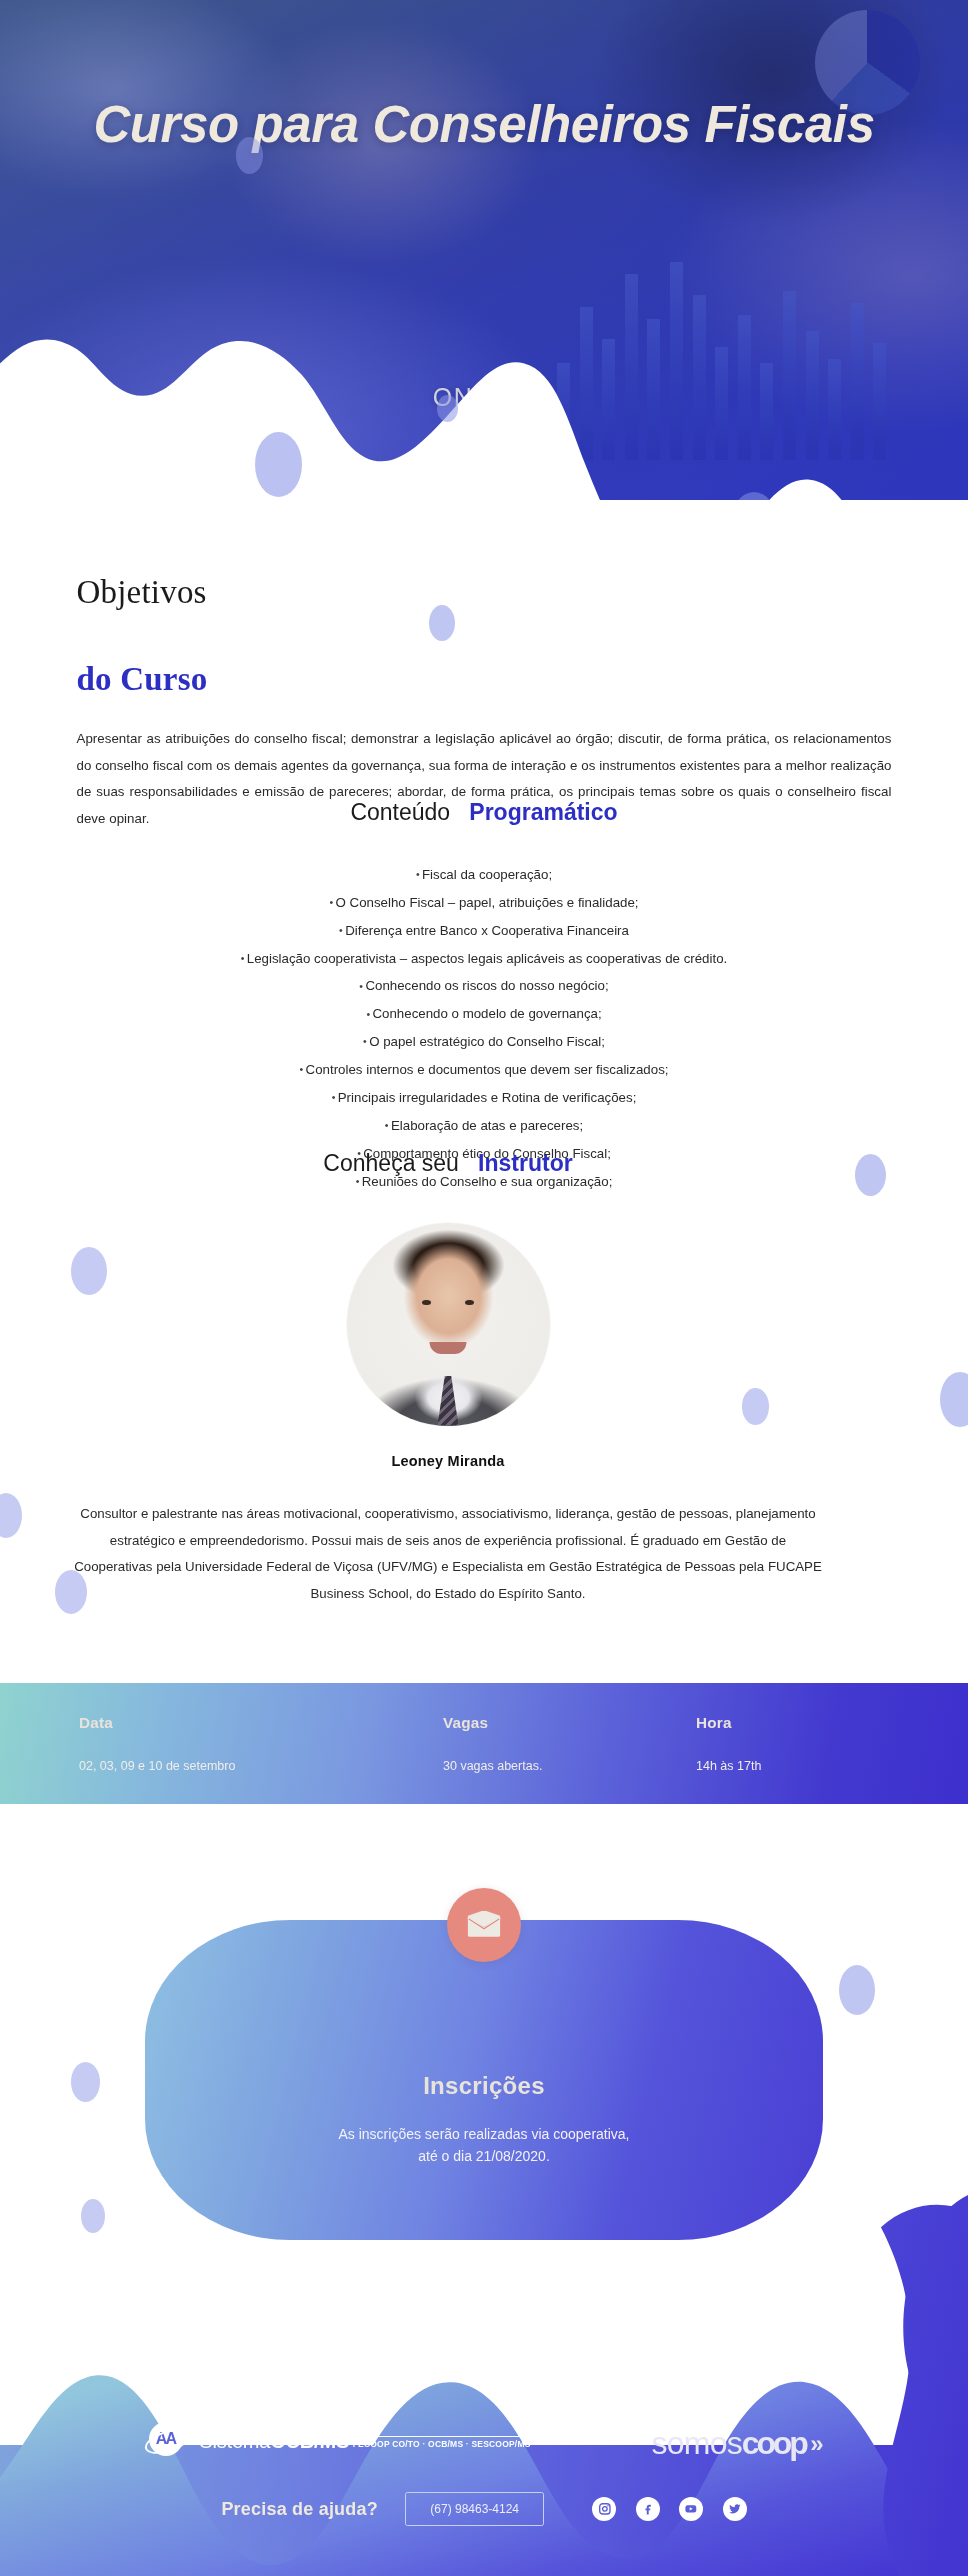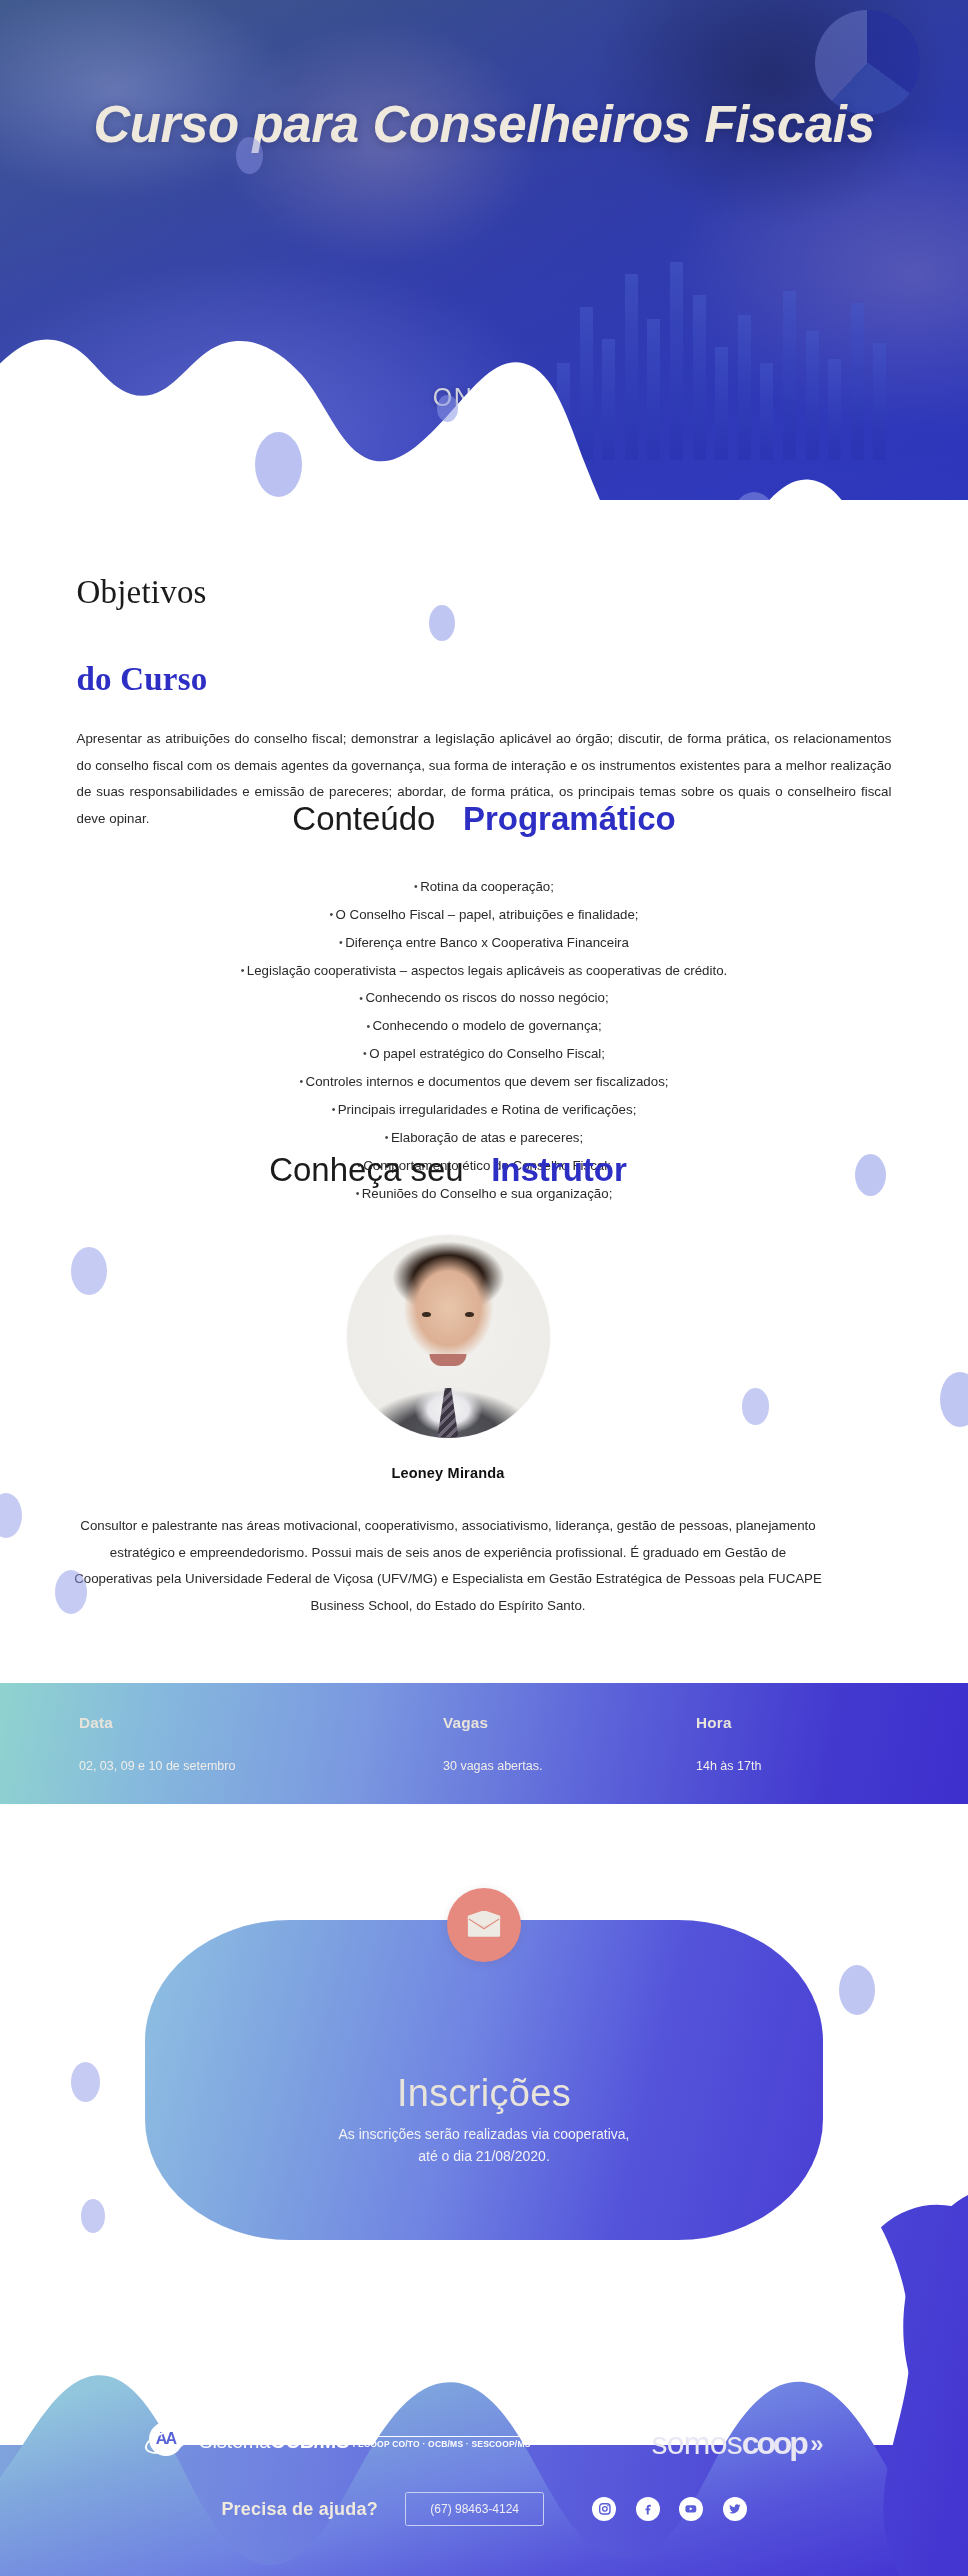--- a/index.html
+++ b/index.html
@@ -66,21 +66,21 @@
   .h-stack{ padding-left:77px;font-family:Liberation Serif, serif; }
   .h-light{ font-size:33px; font-weight:400; color:#1b1b1b; letter-spacing:0.2px; line-height:1.18; }
   .h-bold{ font-size:33px; font-weight:700; color:#2c2ec4; letter-spacing:0.2px; line-height:1.18;margin-top:48px; }
   .para{
     margin:0 auto; width:815px; font-size:13.3px; line-height:2.0; color:#2a2a2a;
     text-align:justify; letter-spacing:0.04px;
   }
   .sec-objetivos .para{ margin-top:27.4px; padding:0 0 0 0; }
 
   .sec-conteudo{ position:absolute; left:0; top:799px; width:968px; text-align:center; }
-  .h-center{ font-size:33px; line-height:1.2; }
+  .h-center{ font-size:23px; line-height:1.2; }
   .h-center .lt{ font-weight:400; color:#1b1b1b; }
   .h-center .bd{ font-weight:700; color:#2c2ec4; }
   .bullets{ margin-top:34px; list-style:none; }
   .bullets li{ font-size:13.3px; color:#2a2a2a; line-height:1.0; padding:7.3px 0; }
   .bullets li .bl{ color:#444; font-size:10.5px; vertical-align:0.8px; margin-right:2.4px; }
 
   .sec-instrutor{ position:absolute; left:0; top:1150px; width:896px; text-align:center; }
   .avatar{
     width:203px; height:203px; border-radius:50%; margin:45px auto 0;
     background:
@@ -122,21 +122,21 @@
     border-radius:145px/121px;
     background:linear-gradient(104deg,#8fc0e2 0%,#7fa5e0 22%,#6f82e2 48%,#5454da 72%,#4a3fd4 100%);
   }
   .insc-icon{
     position:absolute; left:50%; top:84px; transform:translateX(-50%);
     width:74px; height:74px; border-radius:50%; background:#e6897f;
     display:flex; align-items:center; justify-content:center; z-index:3;
     box-shadow:0 1.6px 8px rgba(90,60,60,.12);
   }
   .insc-title{ position:absolute; left:0; right:0; top:268px; text-align:center;
-    font-size:38px; font-weight:400; color:#e9e4da; letter-spacing:0.3px; }
+    font-size:24px; font-weight:700; color:#e9e4da; letter-spacing:0.3px; }
   .insc-sub{ position:absolute; left:0; right:0; top:320px; text-align:center;
     font-size:14px; line-height:1.55; color:#f3f2f6; font-weight:400; }
 
   
   .footwave{ position:absolute; left:0; top:2098px; width:968px; height:478px; }
   .footwave svg{ display:block; width:968px; height:478px; }
   .footer-solid{ position:absolute; left:0; top:2445px; width:968px; height:131px;
     background:linear-gradient(100deg,#7fa3dc 0%,#6f82e0 28%,#5a5ddb 58%,#4a41d4 82%,#4436d2 100%); }
 
   .logos{ position:absolute; left:0; top:2373px; width:968px; height:89px; z-index:6;
@@ -239,21 +239,21 @@
     </div>
   </section>
 
   <section class="sec-conteudo">
     <div class="h-center">
       <span class="lt">Conteúdo</span>
       <span>&nbsp;</span>
       <span class="bd">Programático</span>
     </div>
     <ul class="bullets" id="syllabus-list">
-        <li><span class="bl">•</span><span>Rotina da cooperação;</span></li>
+        <li><span class="bl">•</span><span>Fiscal da cooperação;</span></li>
         <li><span class="bl">•</span><span>O Conselho Fiscal – papel, atribuições e finalidade;</span></li>
         <li><span class="bl">•</span><span>Diferença entre Banco x Cooperativa Financeira</span></li>
         <li><span class="bl">•</span><span>Legislação cooperativista – aspectos legais aplicáveis as cooperativas de crédito.</span></li>
         <li><span class="bl">•</span><span>Conhecendo os riscos do nosso negócio;</span></li>
         <li><span class="bl">•</span><span>Conhecendo o modelo de governança;</span></li>
         <li><span class="bl">•</span><span>O papel estratégico do Conselho Fiscal;</span></li>
         <li><span class="bl">•</span><span>Controles internos e documentos que devem ser fiscalizados;</span></li>
         <li><span class="bl">•</span><span>Principais irregularidades e Rotina de verificações;</span></li>
         <li><span class="bl">•</span><span>Elaboração de atas e pareceres;</span></li>
         <li><span class="bl">•</span><span>Comportamento ético do Conselho Fiscal;</span></li>

